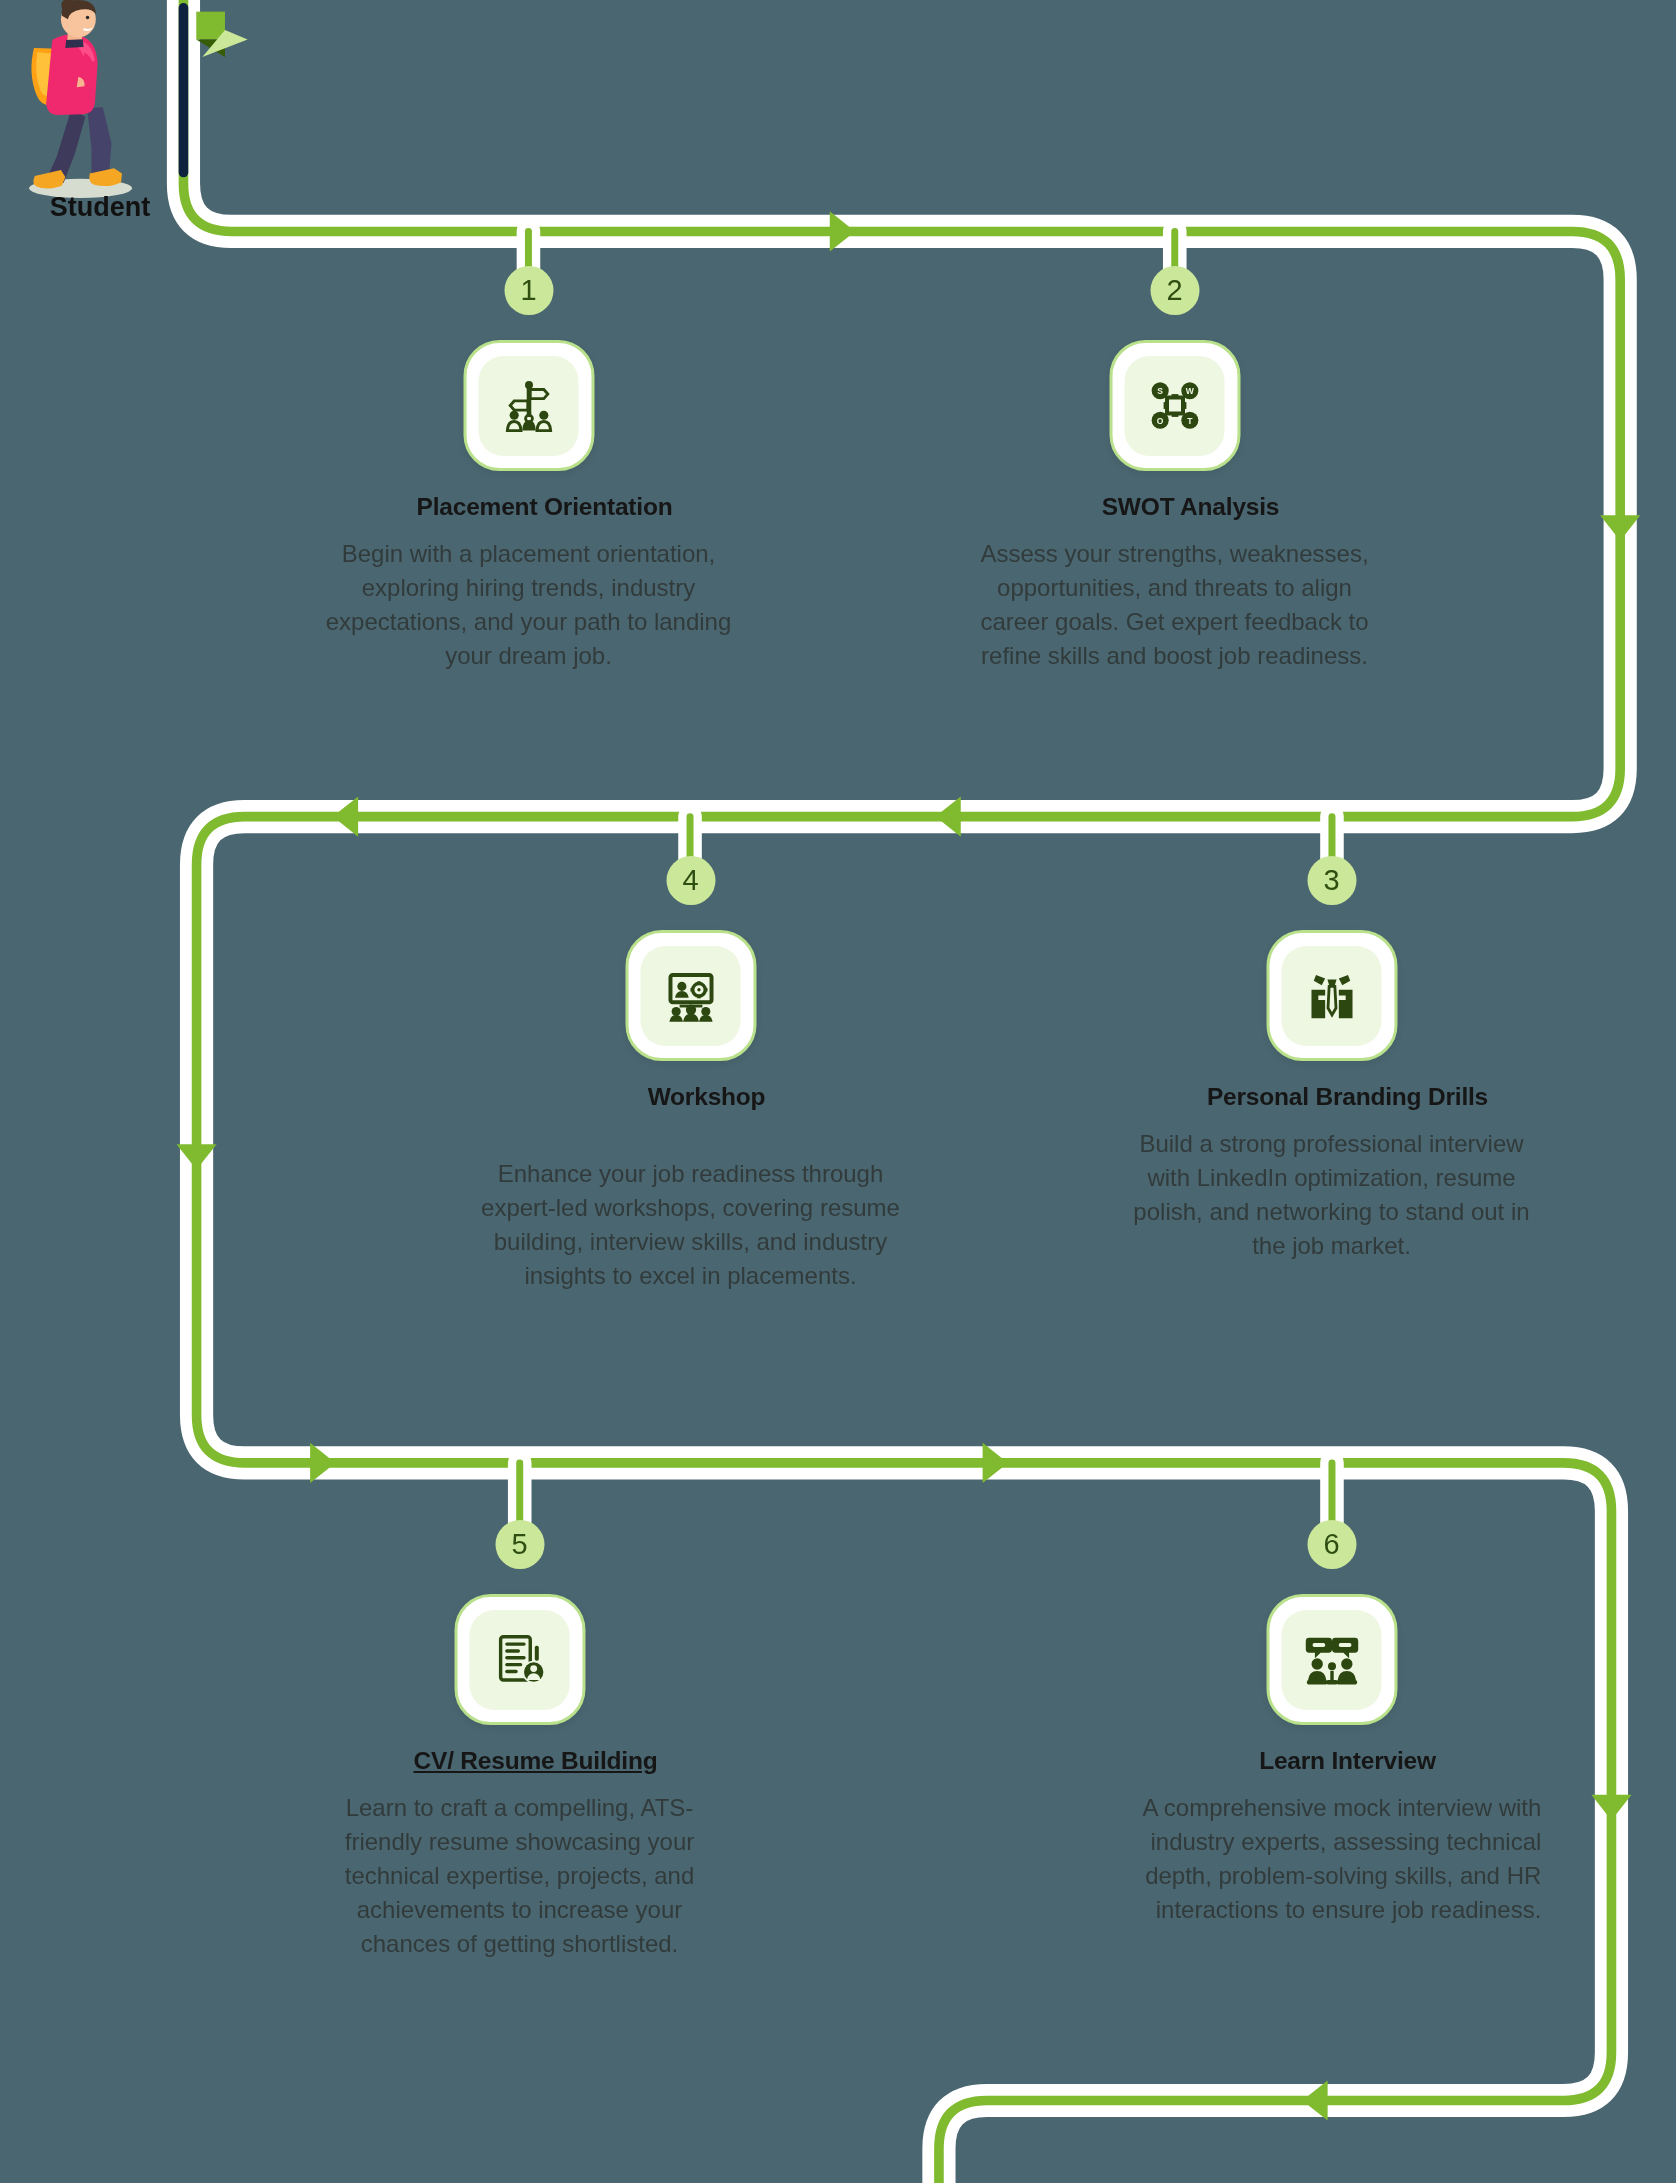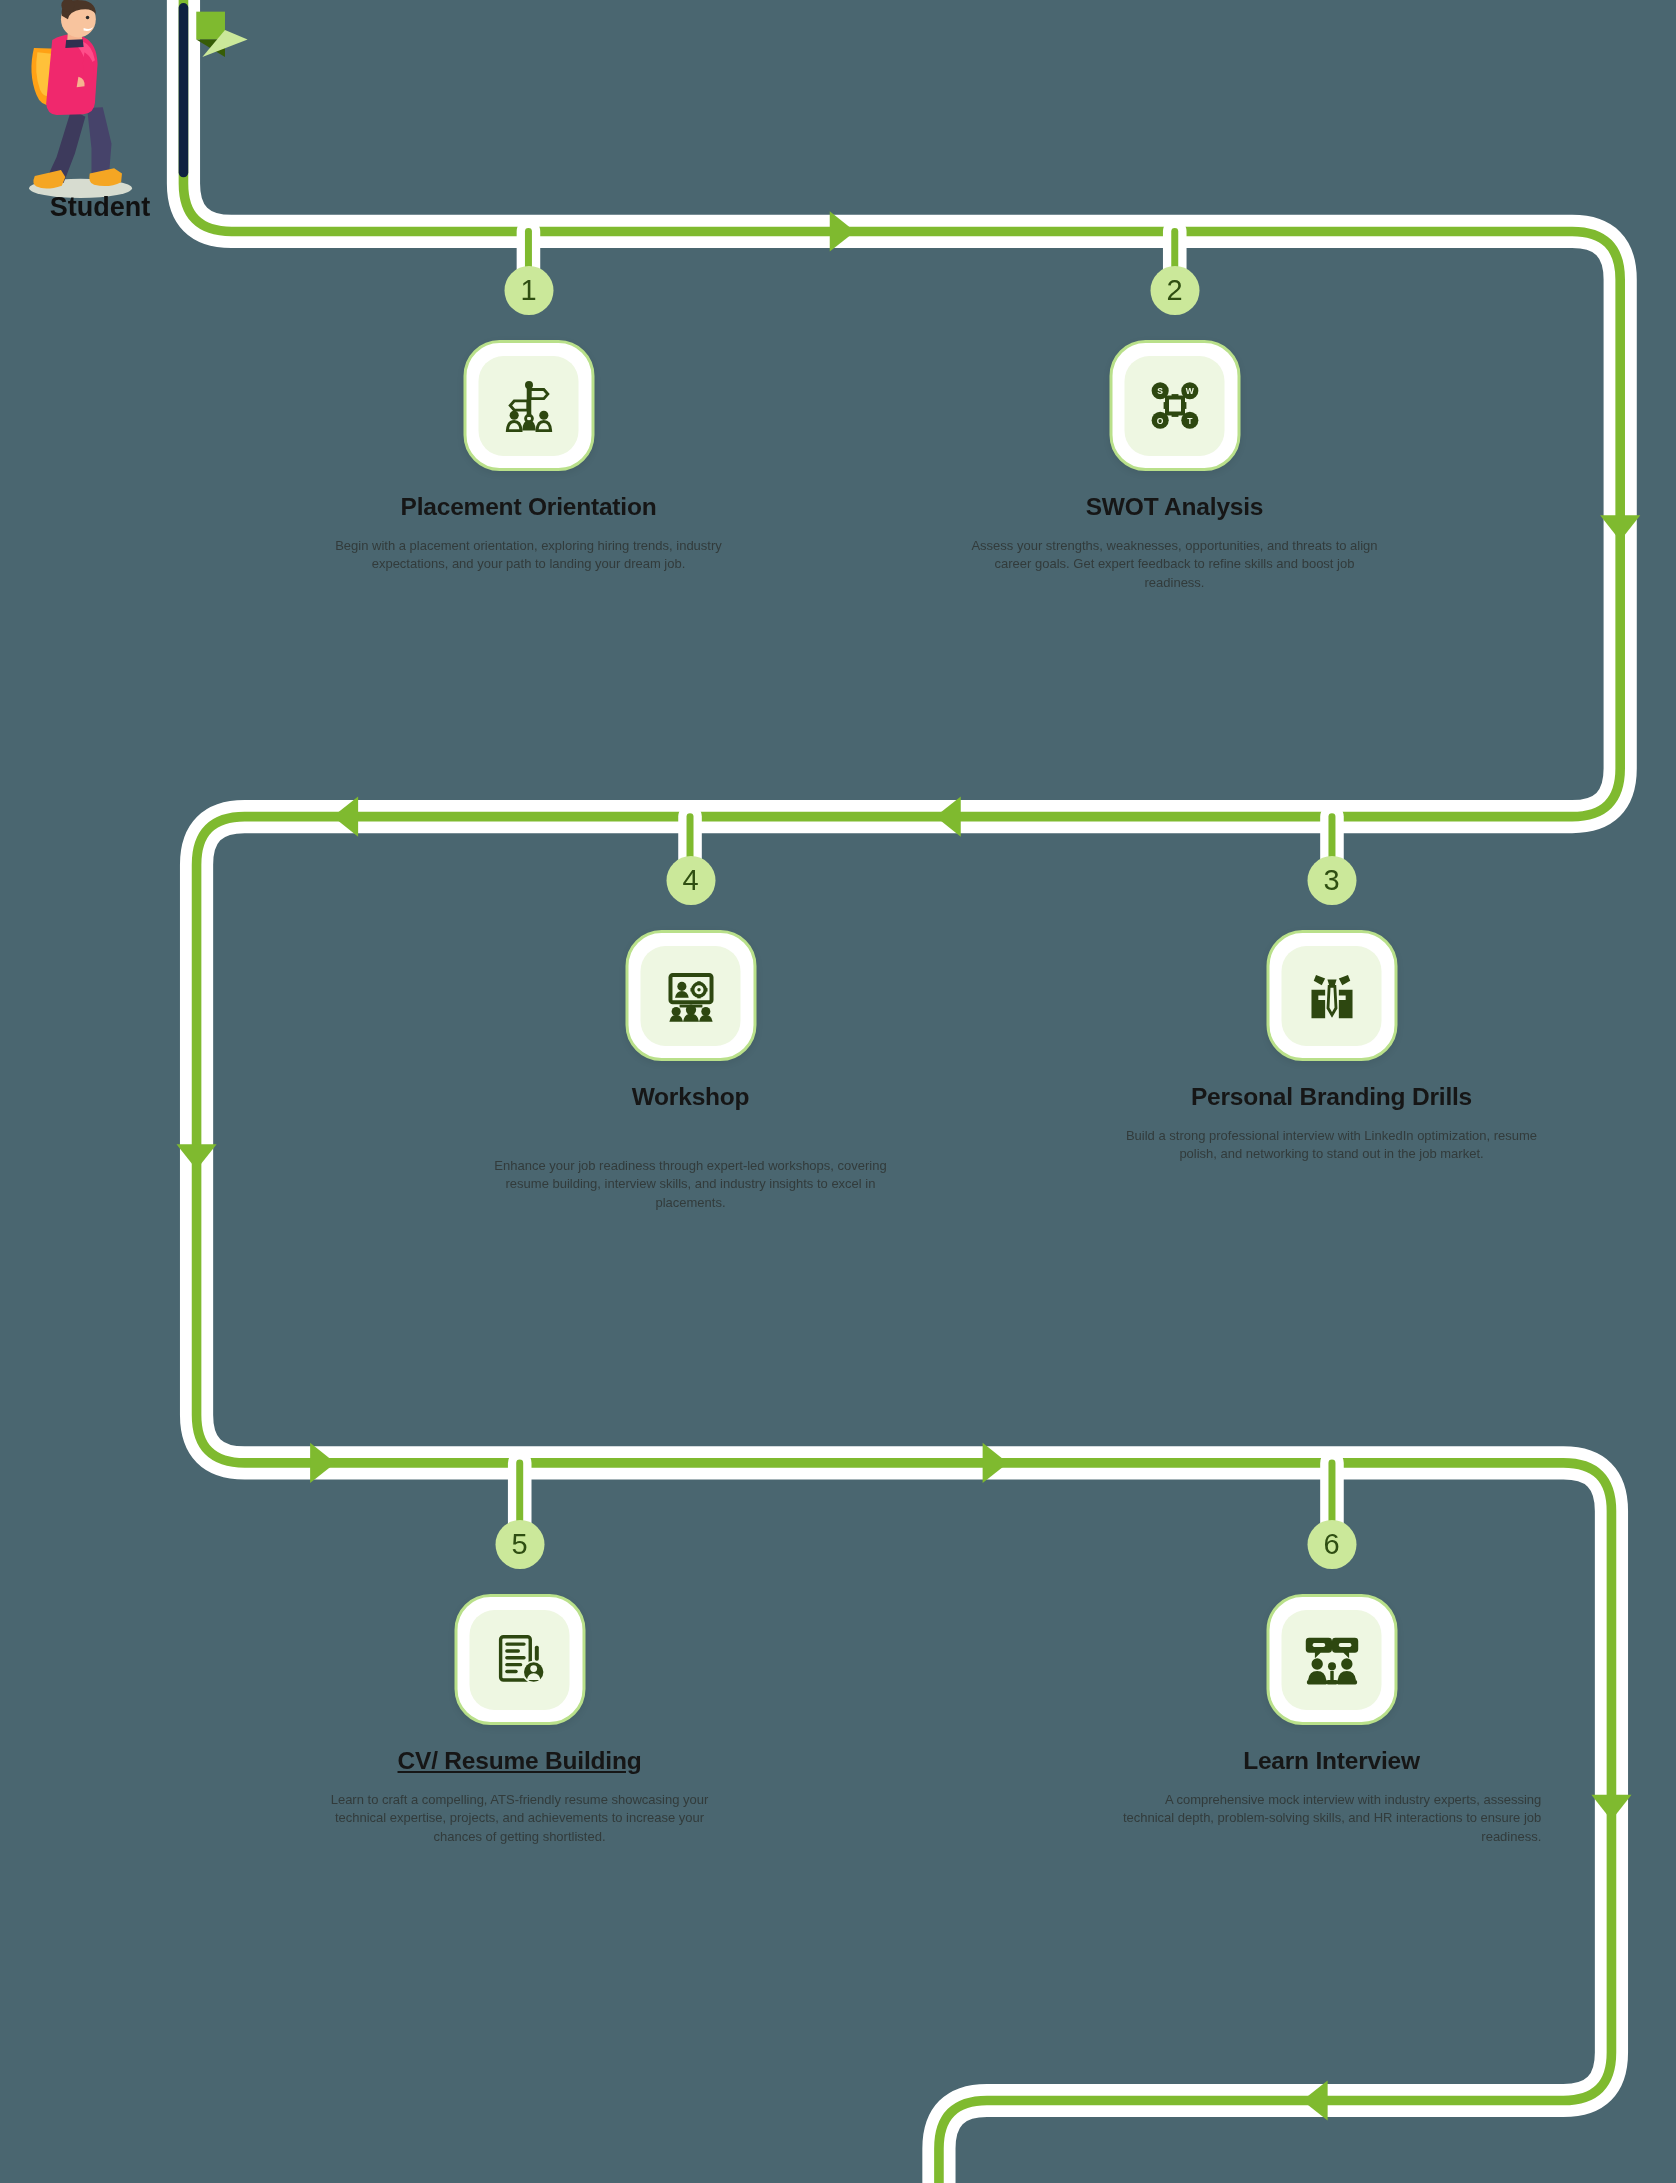--- a/index.html
+++ b/index.html
@@ -38,27 +38,27 @@
     display:flex; align-items:center; justify-content:center;
     box-shadow:0 2.6px 7.9px rgba(0,0,0,.07);
   }
   .iconinner {
     width:100px; height:100px; border-radius:25px;
     background:#eef7e2;
     display:flex; align-items:center; justify-content:center;
   }
   .iconinner svg { width:57px; height:57px; fill:#2d4710; display:block; }
   .s-title {
-    position:absolute; left:0; width:100%;
+    position:absolute; left:16px; width:100%;
     text-align:center; font-size:24.5px; font-weight:700; color:#161616;
     letter-spacing:-0.2px;
   }
   .s-desc {
     position:absolute; left:0; width:100%;
-    text-align:center; font-size:13px; line-height:1.42; color:#323b3b;
+    text-align:center; font-size:24px; line-height:1.42; color:#323b3b;
     font-weight:400;
   }
 </style>
 </head>
 <body>
 
 <div id="root">
 
   <svg id="pathsvg" viewBox="0 0 3840 6208">
     <defs>

